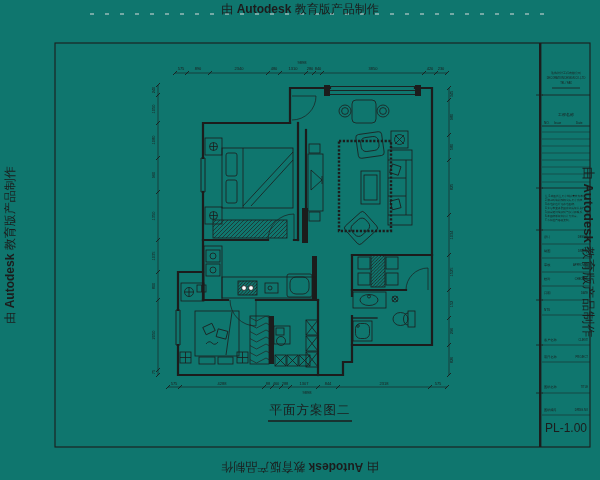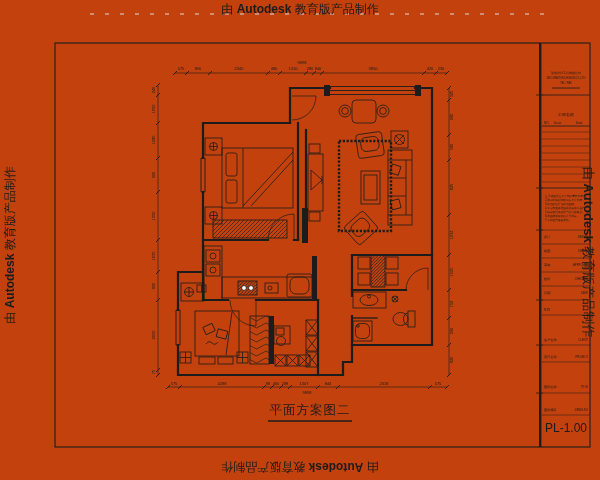--- a/index.html
+++ b/index.html
@@ -1,16 +1,16 @@
 <!DOCTYPE html>
 <html><head>
 <meta charset="utf-8">
 <style>
   html,body{margin:0;padding:0;background:#fff;}
-  .page{position:relative;width:600px;height:480px;background:#c2410c;overflow:hidden;
+  .page{position:relative;width:600px;height:480px;background:#0f766e;overflow:hidden;
         font-family:"Liberation Sans",sans-serif;}
   svg{position:absolute;left:0;top:0;font-family:"Liberation Sans",sans-serif;}
   svg text{fill:#1c1c1c;}
 </style>
 </head>
 <body>
 
 <div class="page">
 <svg width="600" height="480" viewBox="0 0 600 480">
   <defs>

